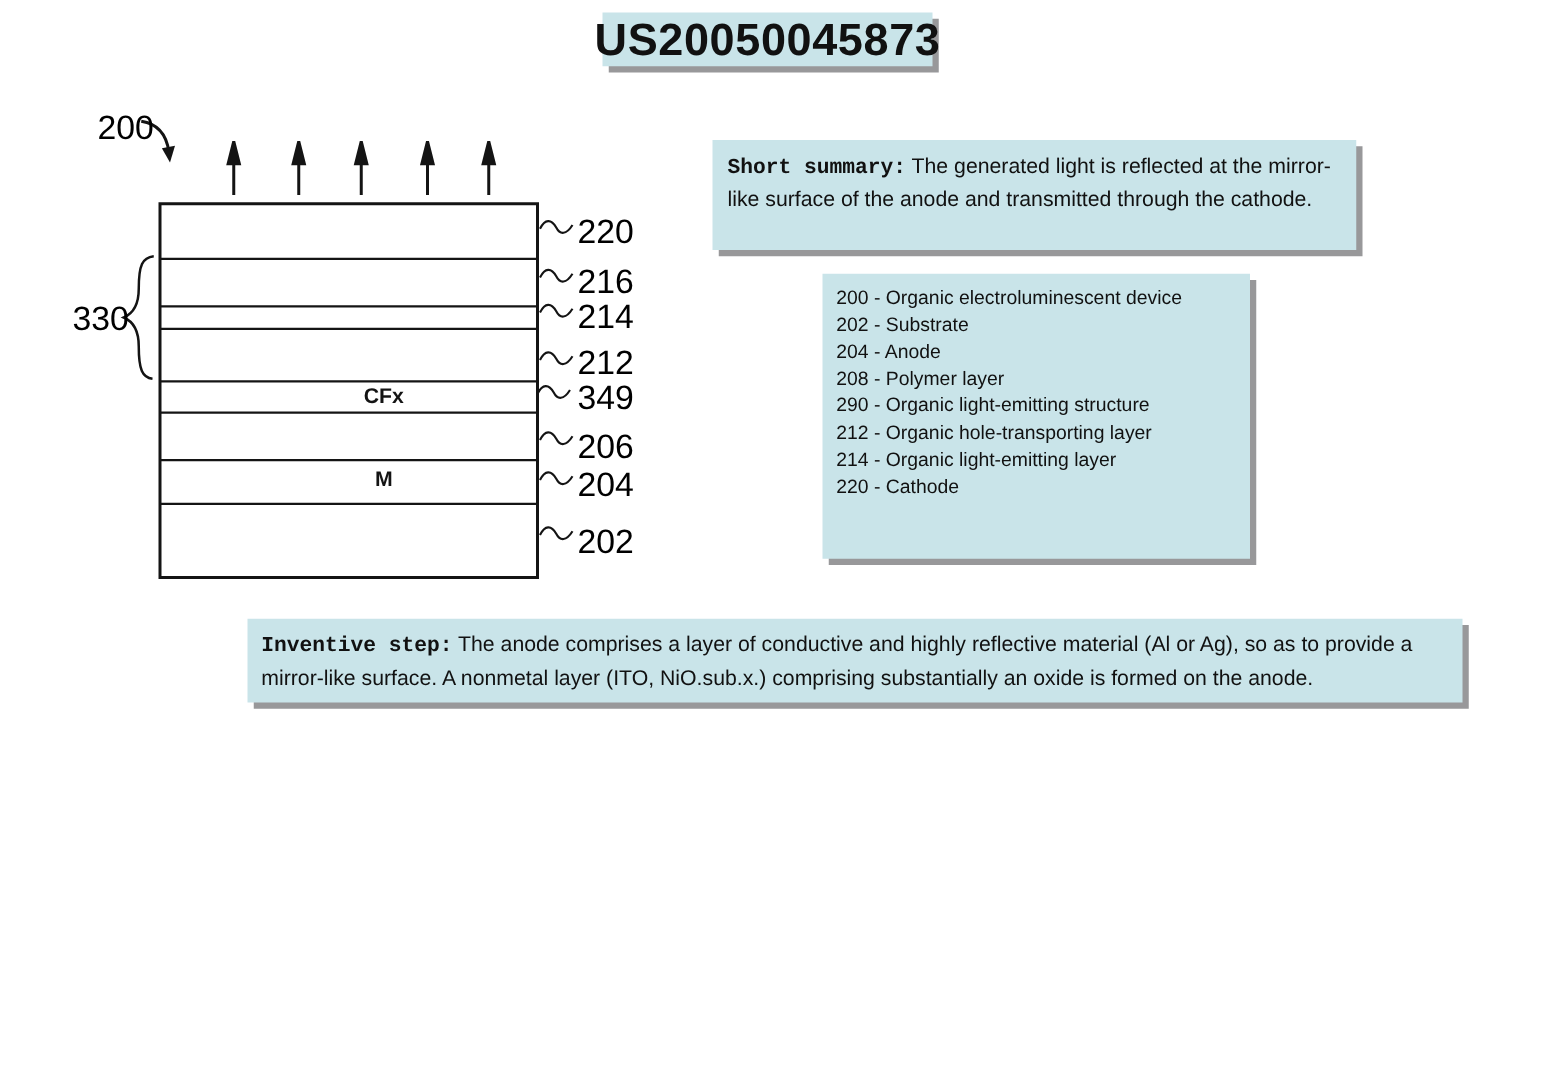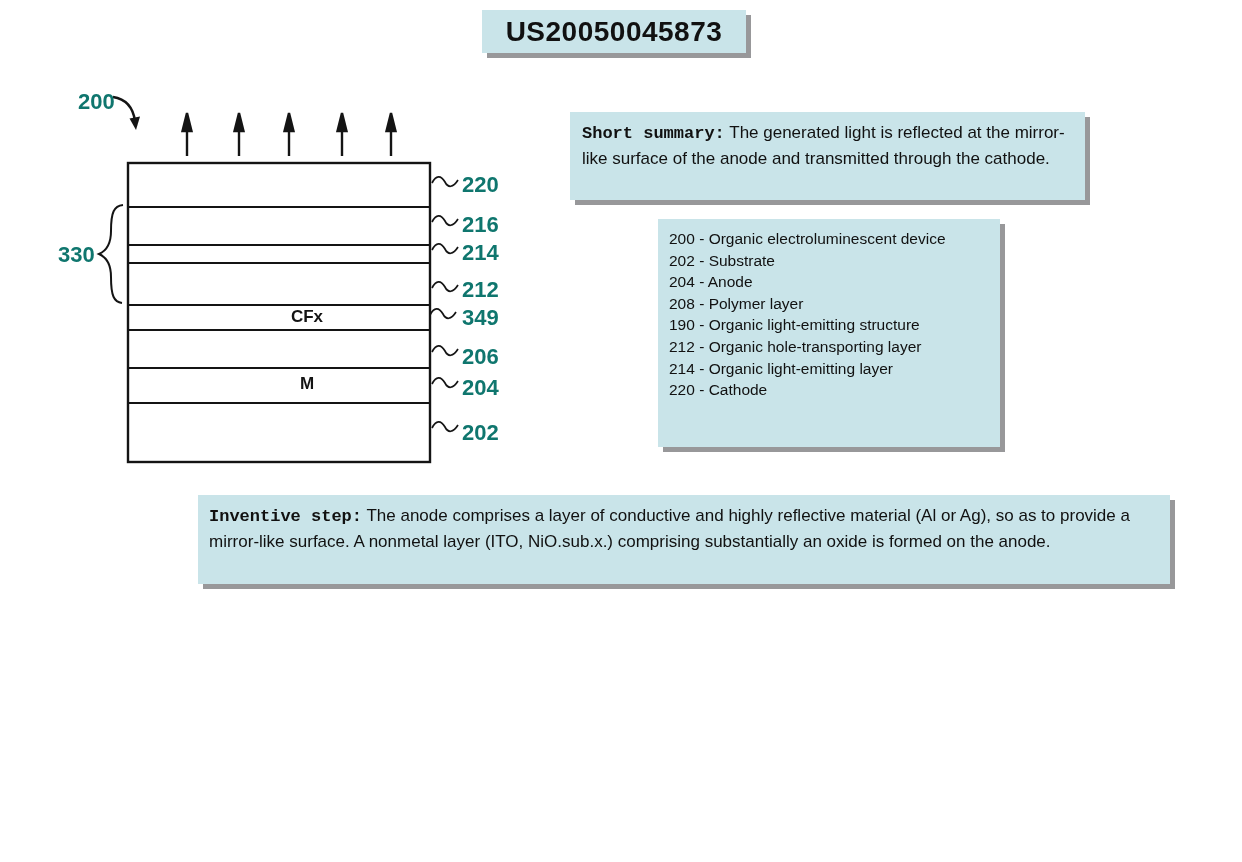--- a/index.html
+++ b/index.html
@@ -13,49 +13,49 @@
   }
   .bluebox{
     position:absolute;
     background:#c9e4e9;
     box-shadow:5px 5px 0 #98989a;
     box-sizing:border-box;
   }
   .title-box{
     left:482px;top:10px;width:264px;height:43px;
     display:flex;align-items:center;justify-content:center;
-    font-weight:bold;font-size:28px;letter-spacing:0.5px;
+    font-weight:bold;font-size:36px;letter-spacing:0.5px;
   }
   .summary-box{
     left:570px;top:112px;width:515px;height:88px;
     padding:8px 12px;
     font-size:17px;line-height:25px;
   }
   .legend-box{
     left:658px;top:207px;width:342px;height:228px;
     padding:9px 6px 0 11px;
     font-size:15.5px;line-height:21.6px;margin-top:12px;
   }
   .inventive-box{
-    left:198px;top:495px;width:972px;height:89px;
+    left:198px;top:495px;width:972px;height:67px;
     padding:8px 11px;
     font-size:17px;line-height:25px;
   }
   .bold{font-weight:bold;font-family:Liberation Mono, monospace;}
   .figure{
     position:absolute;left:55px;top:85px;width:490px;height:400px;
   }
   .figure svg{position:absolute;left:0;top:0;}
   .figlabel{
     position:absolute;
-    font-weight:bold;
-    font-size:22px;
+    font-weight:normal;
+    font-size:27px;
     line-height:24px;
     white-space:nowrap;
-    color:#0f766e;
+    color:#000000;
   }
   .layer-text{
     position:absolute;left:73px;width:302px;
     text-align:center;
     font-weight:bold;font-size:17px;line-height:22px;
     color:#141414;
     margin-left:28px;
   }
   .legend-line{white-space:nowrap;}
 </style>
@@ -131,21 +131,21 @@
 
 <div class="bluebox summary-box">
   <span class="bold">Short summary:</span><span> The generated light is reflected at the mirror-like surface of the anode and transmitted through the cathode.</span>
 </div>
 
 <div class="bluebox legend-box">
   <div class="legend-line">200 - Organic electroluminescent device</div>
   <div class="legend-line">202 - Substrate</div>
   <div class="legend-line">204 - Anode</div>
   <div class="legend-line">208 - Polymer layer</div>
-  <div class="legend-line">190 - Organic light-emitting structure</div>
+  <div class="legend-line">290 - Organic light-emitting structure</div>
   <div class="legend-line">212 - Organic hole-transporting layer</div>
   <div class="legend-line">214 - Organic light-emitting layer</div>
   <div class="legend-line">220 - Cathode</div>
 </div>
 
 <div class="bluebox inventive-box">
   <span class="bold">Inventive step:</span><span> The anode comprises a layer of conductive and highly reflective material (Al or Ag), so as to provide a mirror-like surface. A nonmetal layer (ITO, NiO.sub.x.) comprising substantially an oxide is formed on the anode.</span>
 </div>
 
 </body></html>

